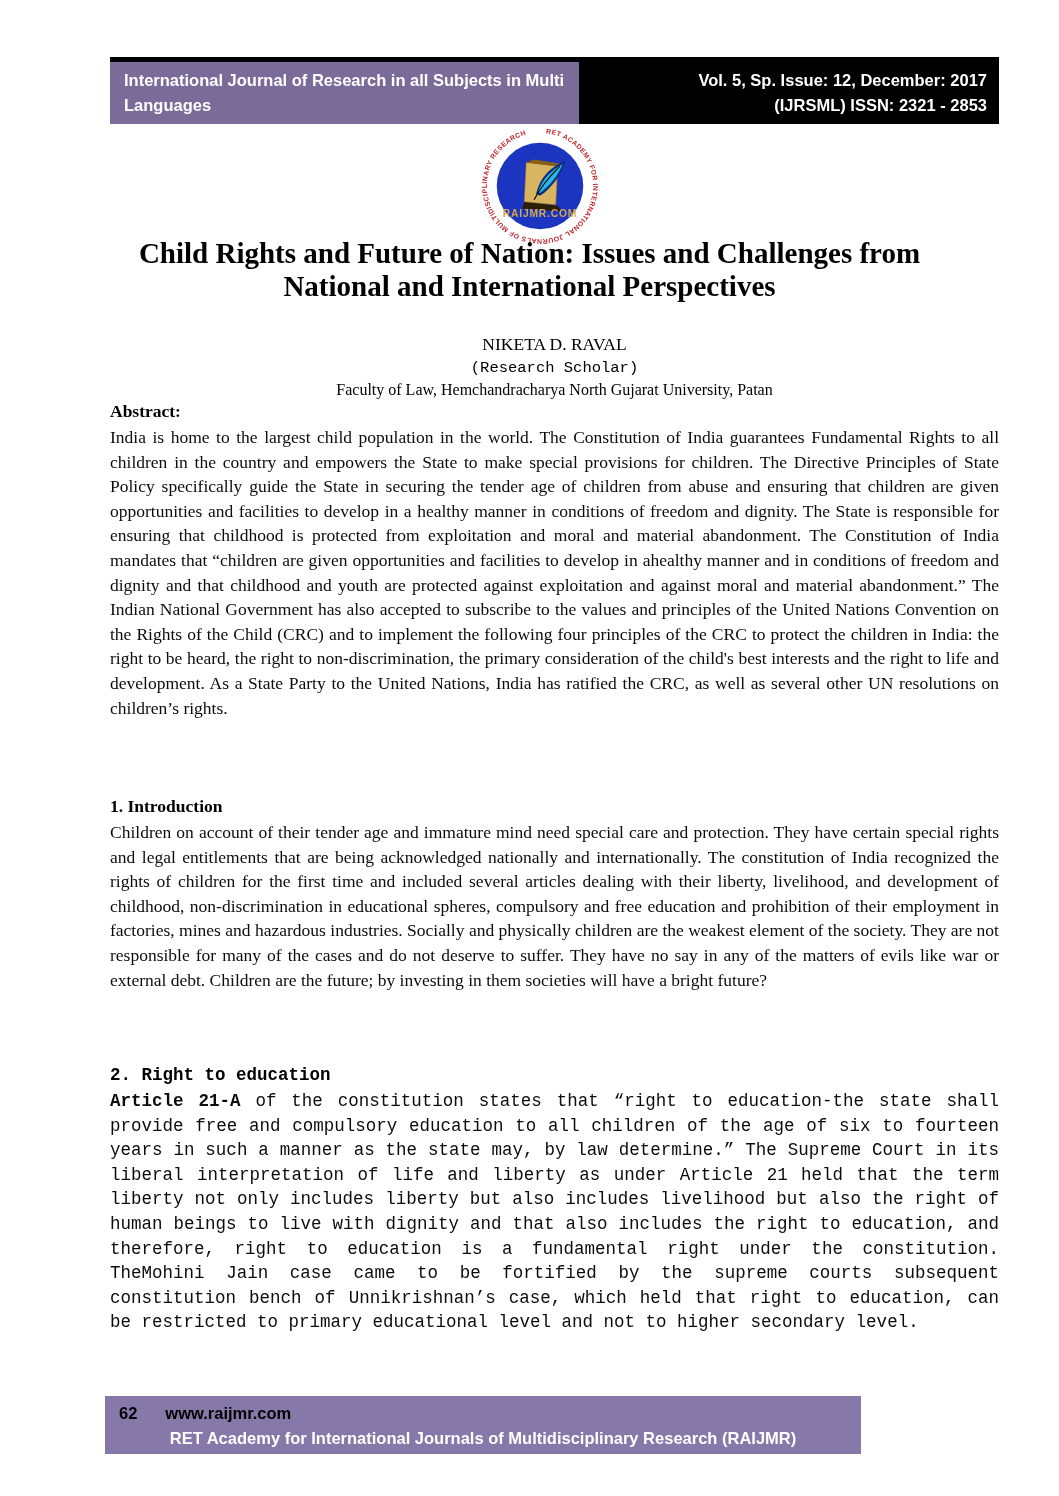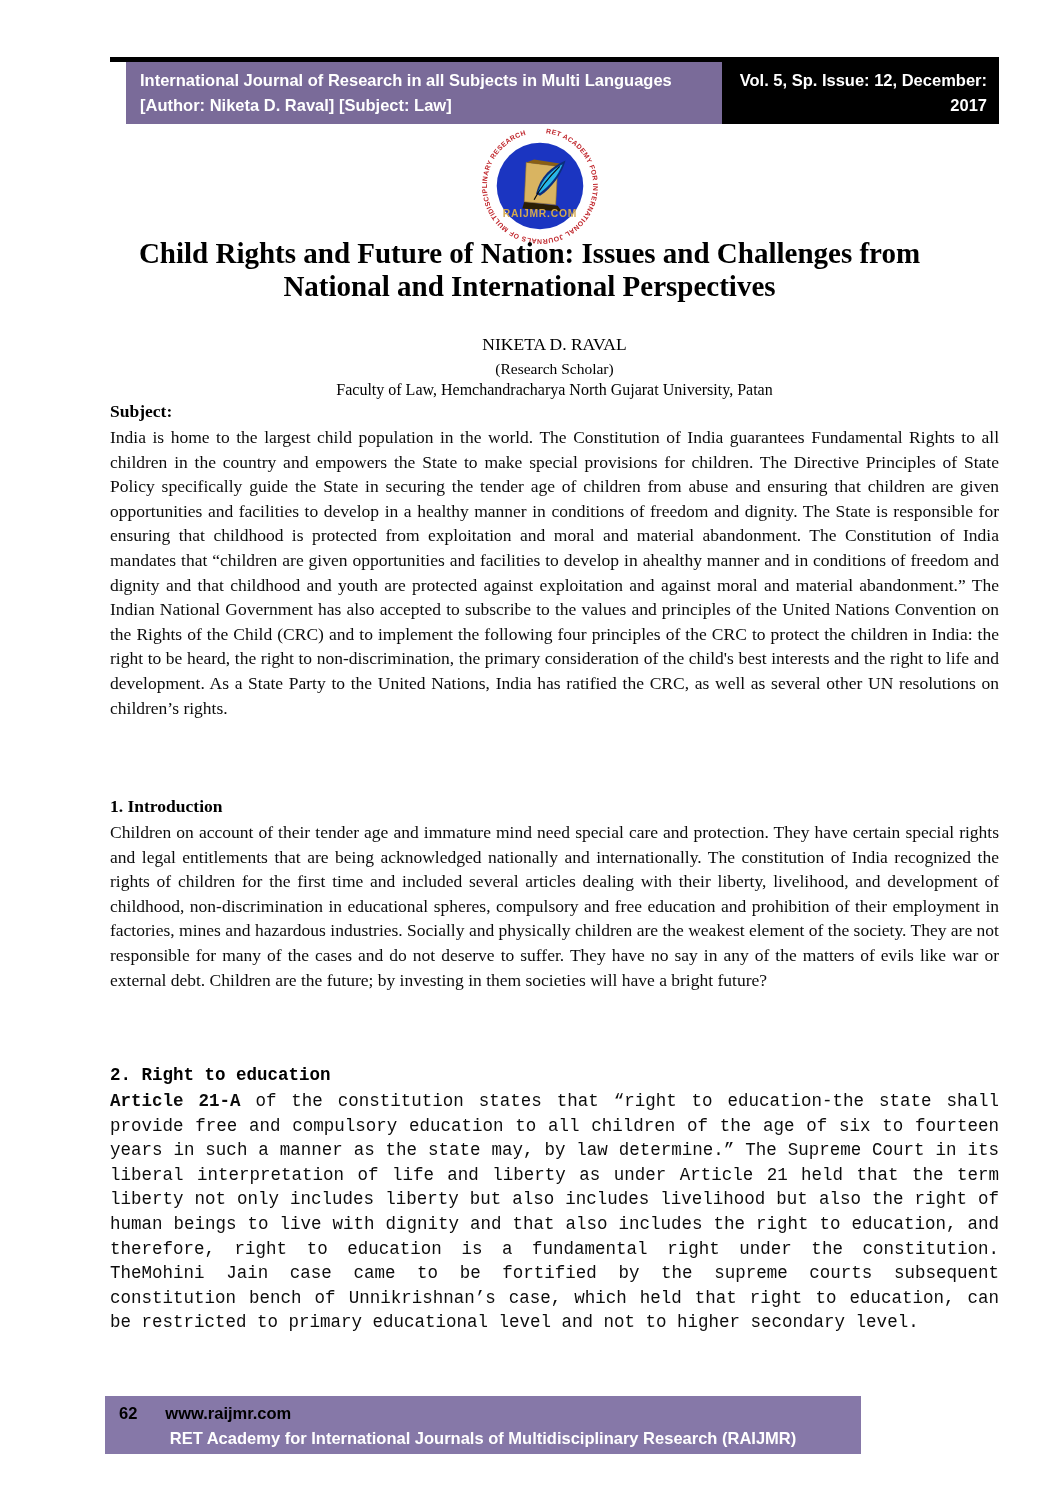--- a/index.html
+++ b/index.html
@@ -18,40 +18,40 @@
     position: absolute; left: 110px; top: 57px;
     width: 889px; height: 5px; background: #000000;
   }
   .header {
     position: absolute; left: 110px; top: 62px;
     width: 889px; height: 62px; display: flex;
     font-family: "Liberation Sans", sans-serif; font-weight: bold;
     font-size: 16.5px; line-height: 25px;
   }
   .header-left {
-    width: 596px; background: #7A6B99; color: #ffffff;
-    padding: 6px 0 0 14px; box-sizing: border-box; margin-left: 16px;
+    width: 469px; background: #7A6B99; color: #ffffff;
+    padding: 6px 0 0 14px; box-sizing: border-box;
   }
   .header-right {
     flex: 1; background: #000000; color: #ffffff;
     text-align: right; padding: 6px 12px 0 0; box-sizing: border-box;
   }
 
   
   .logo { position: absolute; left: 481px; top: 126px; width: 118px; height: 120px; }
 
   
   .title {
     position: absolute; left: 85px; top: 237px; width: 889px;
     margin: 0; text-align: center;
     font-size: 29px; font-weight: bold; line-height: 33px; color: #000000;
   }
   .byline { position: absolute; left: 110px; top: 331px; width: 889px; text-align: center; color: #000000; }
   .byline-name { font-size: 17.5px; line-height: 27px; }
-  .byline-role { font-size: 15.5px; line-height: 21px; }
+  .byline-role { font-size: 15.5px; line-height: 21px; font-family: Liberation Mono, monospace; }
   .byline-affiliation { font-size: 16px; line-height: 21px; }
 
   
   .block { position: absolute; left: 110px; width: 889px; }
   .abstract-block { top: 399px; }
   .section1-block { top: 794px; }
   .section2-block { top: 1063px; font-family: Liberation Mono, monospace; }
   .block-heading { font-weight: bold; font-size: 17.5px; line-height: 25px; color: #000000; }
   .para {
     margin: 1px 0 0 0; font-size: 17.5px; line-height: 24.6px;
@@ -110,21 +110,21 @@
 
   <h1 class="title">Child Rights and Future of Nation: Issues and Challenges from National and International Perspectives</h1>
 
   <div class="byline">
     <div class="byline-name">NIKETA D. RAVAL</div>
     <div class="byline-role">(Research Scholar)</div>
     <div class="byline-affiliation">Faculty of Law, Hemchandracharya North Gujarat University, Patan</div>
   </div>
 
   <div class="block abstract-block">
-    <div class="block-heading">Subject:</div>
+    <div class="block-heading">Abstract:</div>
     <p class="para">India is home to the largest child population in the world. The Constitution of India guarantees Fundamental Rights to all children in the country and empowers the State to make special provisions for children. The Directive Principles of State Policy specifically guide the State in securing the tender age of children from abuse and ensuring that children are given opportunities and facilities to develop in a healthy manner in conditions of freedom and dignity. The State is responsible for ensuring that childhood is protected from exploitation and moral and material abandonment. The Constitution of India mandates that “children are given opportunities and facilities to develop in ahealthy manner and in conditions of freedom and dignity and that childhood and youth are protected against exploitation and against moral and material abandonment.” The Indian National Government has also accepted to subscribe to the values and principles of the United Nations Convention on the Rights of the Child (CRC) and to implement the following four principles of the CRC to protect the children in India: the right to be heard, the right to non-discrimination, the primary consideration of the child's best interests and the right to life and development. As a State Party to the United Nations, India has ratified the CRC, as well as several other UN resolutions on children’s rights.</p>
   </div>
 
   <div class="block section1-block">
     <div class="block-heading">1. Introduction</div>
     <p class="para">Children on account of their tender age and immature mind need special care and protection. They have certain special rights and legal entitlements that are being acknowledged nationally and internationally. The constitution of India recognized the rights of children for the first time and included several articles dealing with their liberty, livelihood, and development of childhood, non-discrimination in educational spheres, compulsory and free education and prohibition of their employment in factories, mines and hazardous industries. Socially and physically children are the weakest element of the society. They are not responsible for many of the cases and do not deserve to suffer. They have no say in any of the matters of evils like war or external debt. Children are the future; by investing in them societies will have a bright future?</p>
   </div>
 
   <div class="block section2-block">
     <div class="block-heading">2. Right to education</div>

